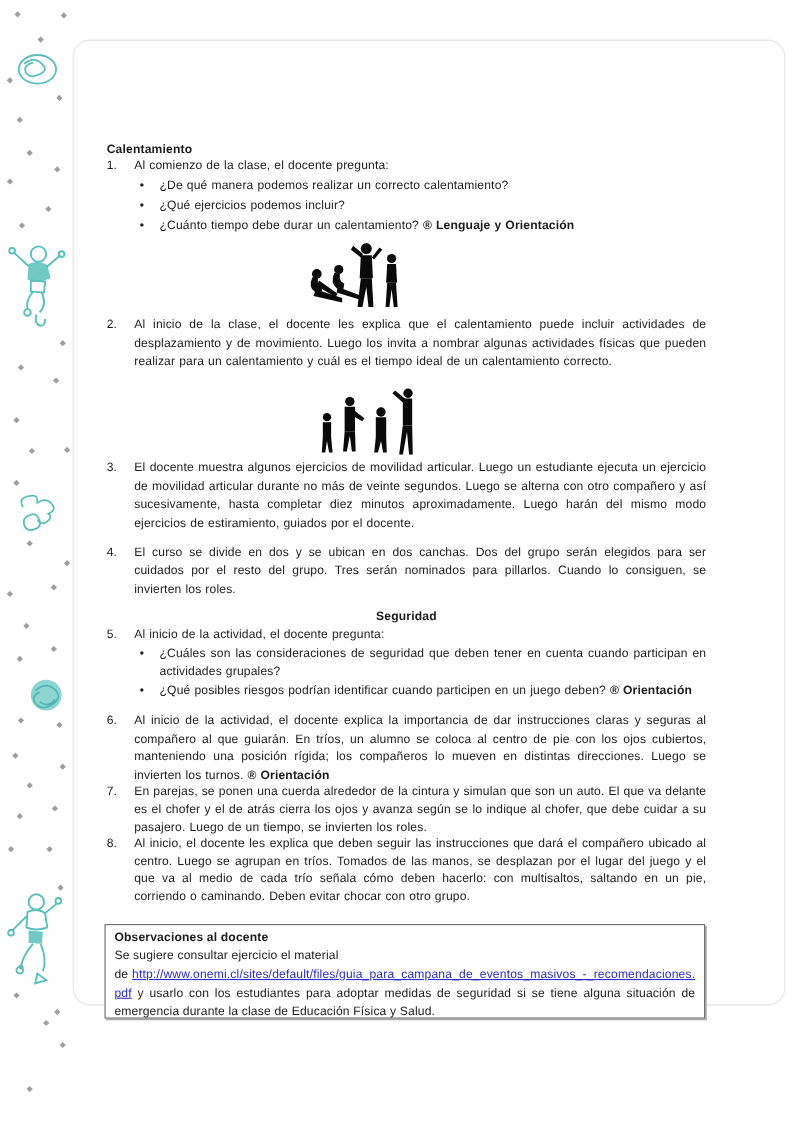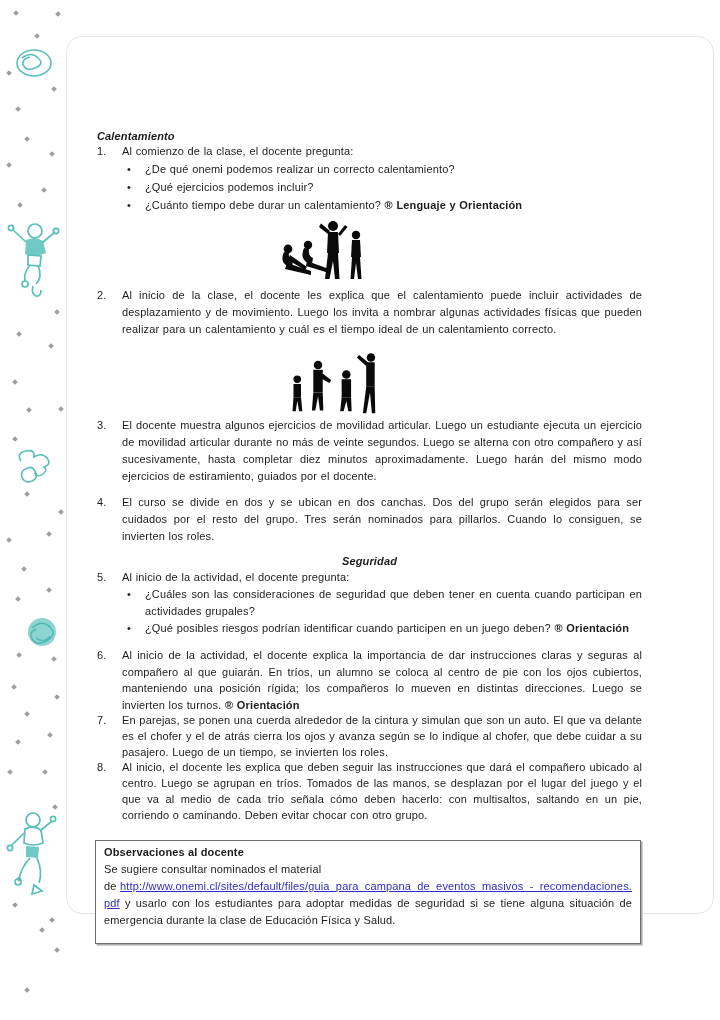--- a/index.html
+++ b/index.html
@@ -6,30 +6,30 @@
   .page{position:relative;width:720px;height:1020px;background:#ffffff;overflow:hidden;
         font-family:"Liberation Sans","DejaVu Sans",sans-serif;color:#1c1c1c;}
   .doc{position:absolute;inset:0;filter:blur(0.3px);}
   .card-edge{position:absolute;left:66px;top:36px;width:646px;height:876px;
              border:1px solid #e4e4e4;border-radius:16px;}
   .dot{position:absolute;width:4px;height:4px;background:#8d8d8d;transform:rotate(45deg);opacity:.85;}
   .doodle{position:absolute;}
   .blk{position:absolute;left:97px;width:545px;font-size:11px;line-height:17px;
        letter-spacing:.15px;word-spacing:.4px;}
   .title{font-weight:700;font-size:11.5px;}
-  .shead{font-weight:700;font-style:italic;}
+  .shead{font-weight:700;}
   .item{display:flex;}
   .num{flex:none;width:25px;}
   .itext{flex:1;text-align:justify;}
   .brow{display:flex;padding-left:30px;}
   .bsym{flex:none;width:18px;}
   .btext{flex:1;text-align:justify;}
   b.tag{font-weight:700;}
   .sil{position:absolute;}
-  .obsbox{position:absolute;left:95px;top:840px;width:546px;height:104px;box-sizing:border-box;
+  .obsbox{position:absolute;left:95px;top:840px;width:546px;height:86px;box-sizing:border-box;
           border:1px solid #6e6e6e;box-shadow:1.5px 1.5px 0 #a8a8a8;background:#fff;
           padding:3px 8px;font-size:11px;line-height:17px;letter-spacing:.15px;text-align:justify;}
   .obsbox .bh{font-weight:700;}
   a.doclink{color:#2d2dcb;text-decoration:underline;word-break:break-all;}
   svg{display:block;}
 </style>
 </head>
 <body>
 
 <div class="page">
@@ -137,21 +137,21 @@
 
     <div class="blk shead" style="top:128px;">Calentamiento</div>
 
     <div class="blk" style="top:143px;">
       <div class="item">
         <span class="num">1.</span>
         <span class="itext">Al comienzo de la clase, el docente pregunta:</span>
       </div>
       <div class="brow" style="line-height:18px;">
         <span class="bsym">•</span>
-        <span class="btext">¿De qué onemi podemos realizar un correcto calentamiento?</span>
+        <span class="btext">¿De qué manera podemos realizar un correcto calentamiento?</span>
       </div>
       <div class="brow" style="line-height:18px;">
         <span class="bsym">•</span>
         <span class="btext">¿Qué ejercicios podemos incluir?</span>
       </div>
       <div class="brow" style="line-height:18px;">
         <span class="bsym">•</span>
         <span class="btext"><span>¿Cuánto tiempo debe durar un calentamiento? </span><b class="tag">® Lenguaje y Orientación</b></span>
       </div>
     </div>
@@ -249,18 +249,18 @@
 
     <div class="blk" style="top:759px;line-height:16px;">
       <div class="item">
         <span class="num">8.</span>
         <span class="itext">Al inicio, el docente les explica que deben seguir las instrucciones que dará el compañero ubicado al centro. Luego se agrupan en tríos. Tomados de las manos, se desplazan por el lugar del juego y el que va al medio de cada trío señala cómo deben hacerlo: con multisaltos, saltando en un pie, corriendo o caminando. Deben evitar chocar con otro grupo.</span>
       </div>
     </div>
 
     <div class="obsbox">
       <span class="bh">Observaciones al docente</span><br>
-      <span>Se sugiere consultar nominados el material</span><br>
+      <span>Se sugiere consultar ejercicio el material</span><br>
       <span>de </span><a class="doclink" href="#">http://www.onemi.cl/sites/default/files/guia_para_campana_de_eventos_masivos_-_recomendaciones.pdf</a><span> y usarlo con los estudiantes para adoptar medidas de seguridad si se tiene alguna situación de emergencia durante la clase de Educación Física y Salud.</span>
     </div>
 
   </div>
 </div>
 
 </body></html>

